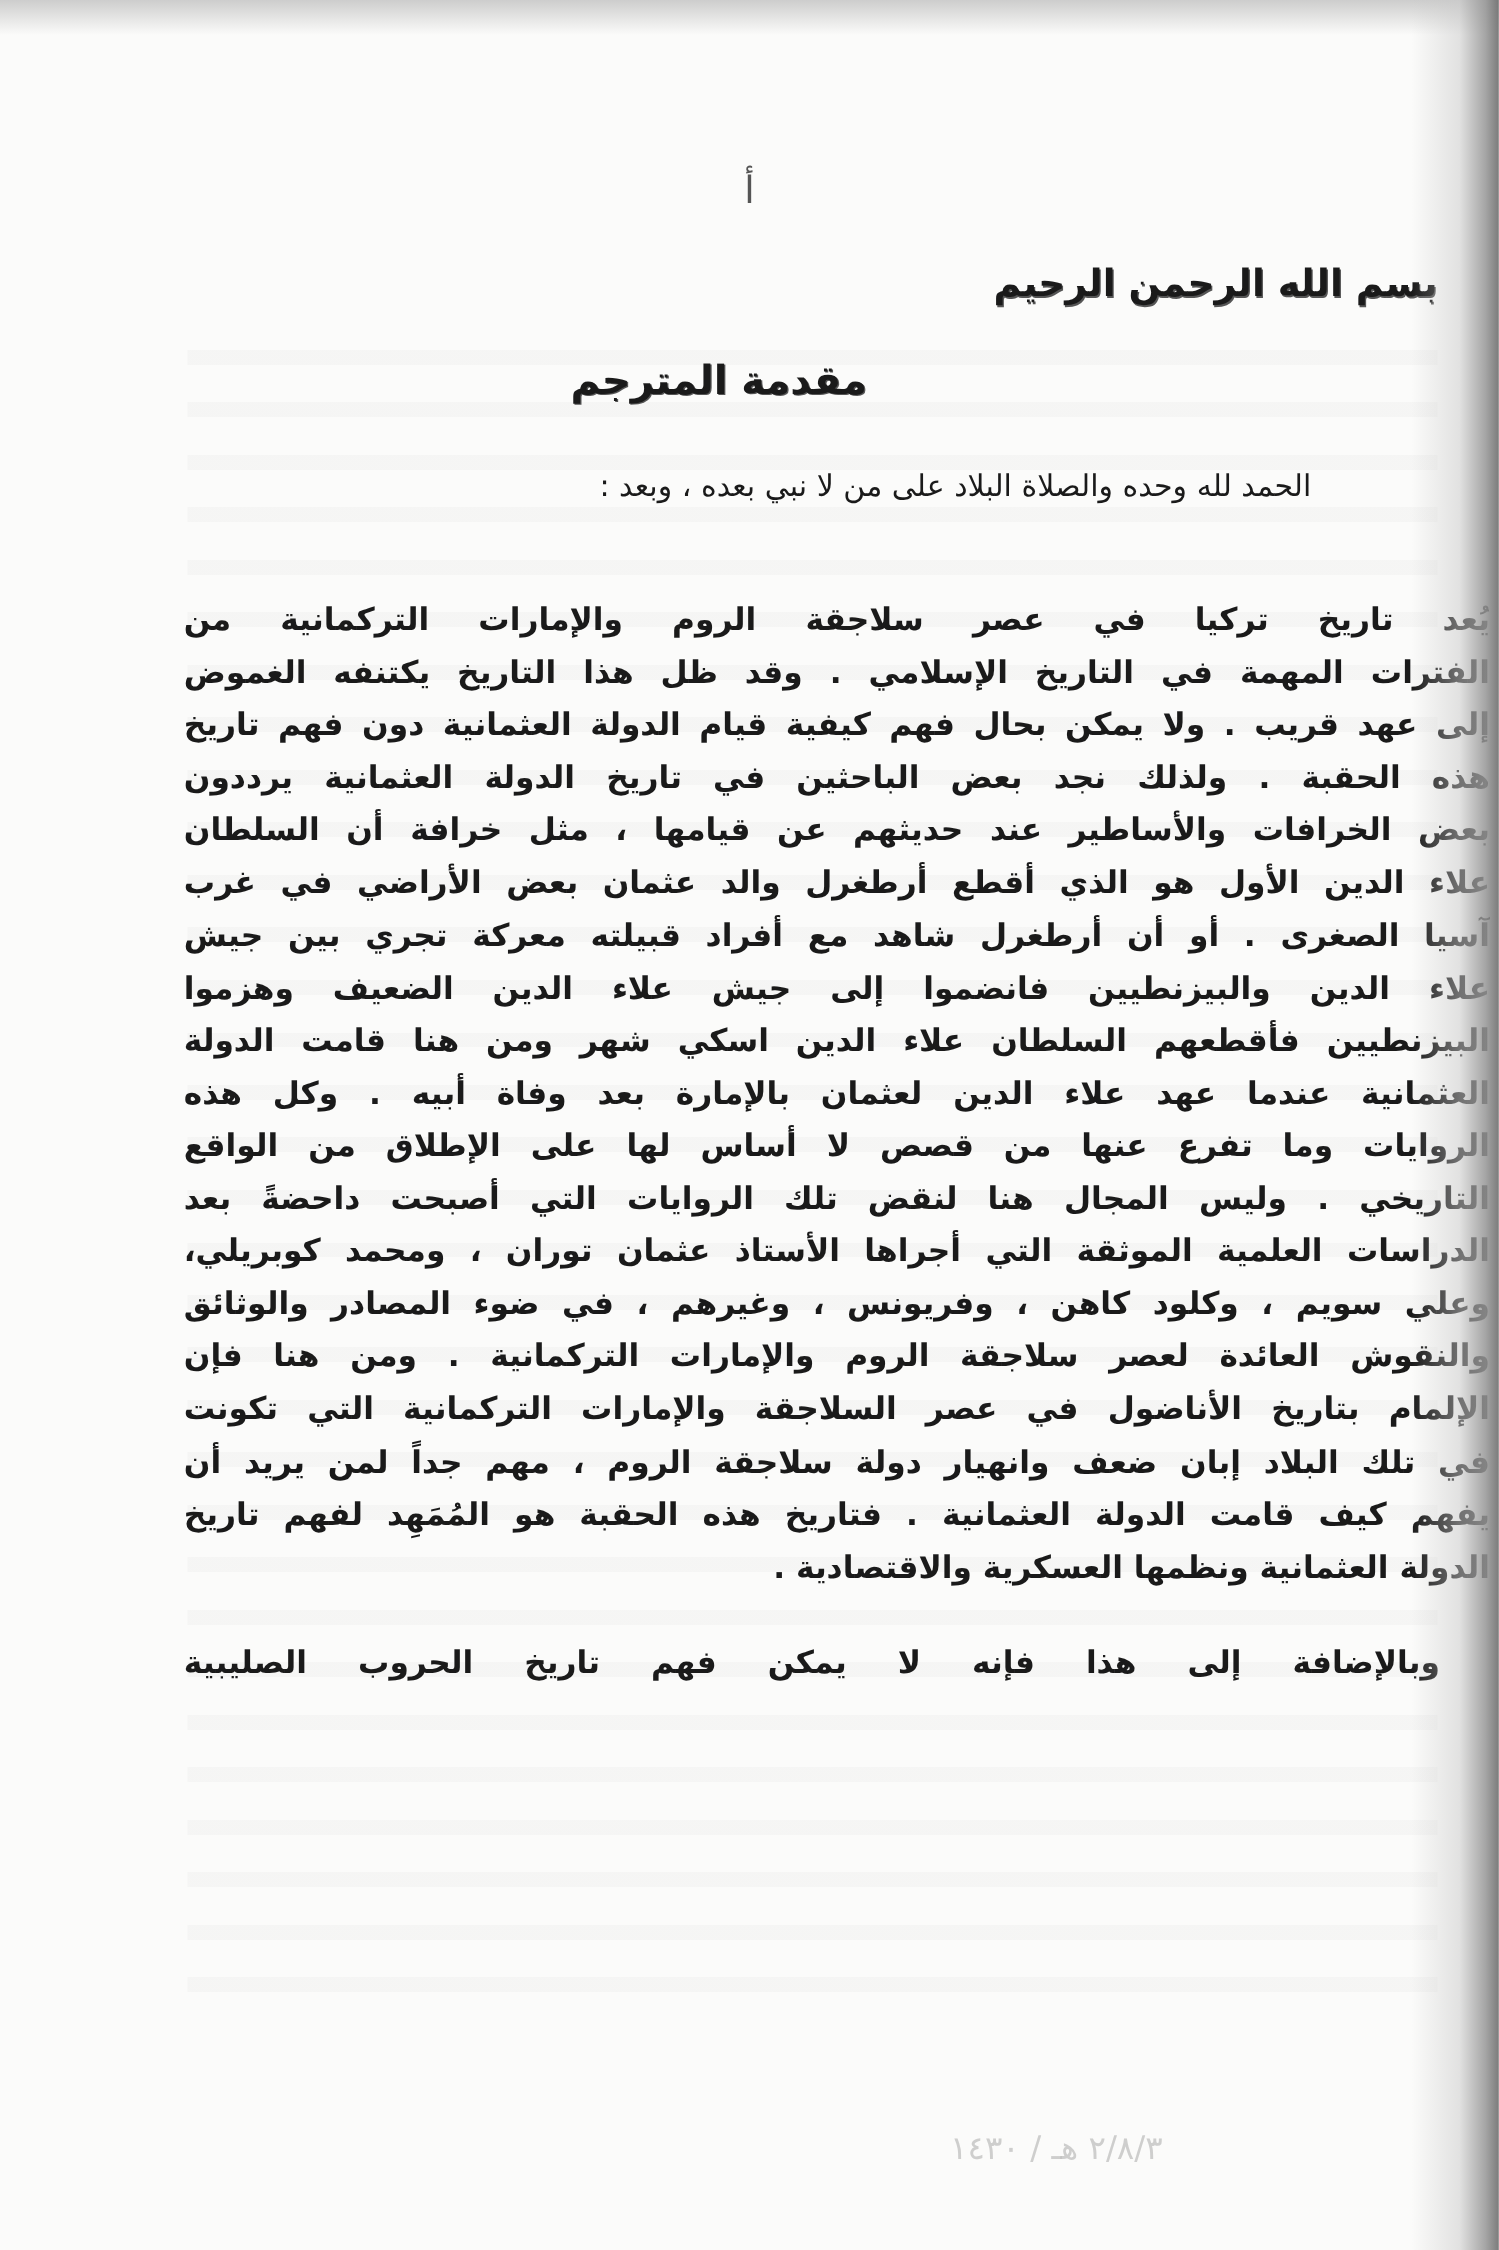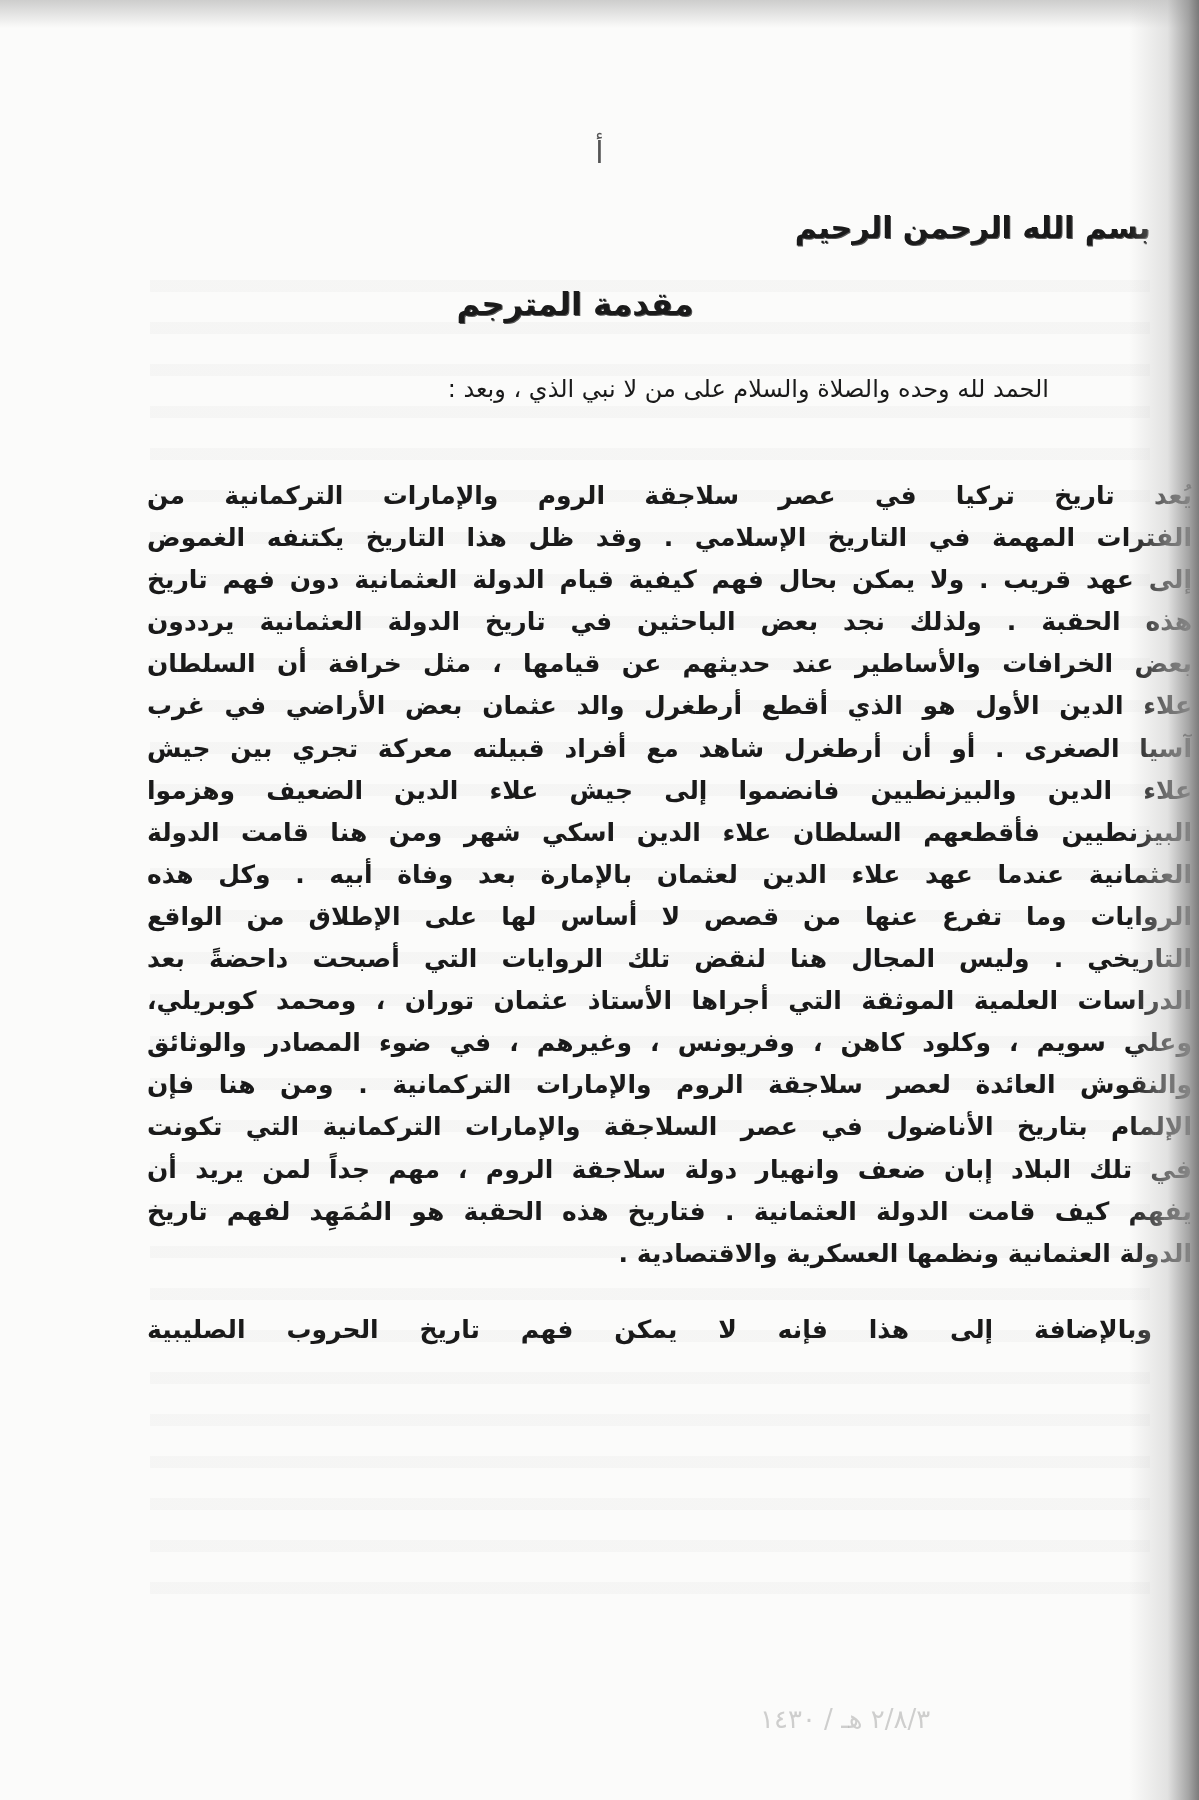--- a/index.html
+++ b/index.html
@@ -59,21 +59,21 @@
 </style>
 </head>
 <body>
 
 <div class="page-shade-top"></div>
 <div class="bleed-lines"></div>
 
 <div class="page-letter">أ</div>
 <div class="basmala">بسم الله الرحمن الرحيم</div>
 <div class="heading">مقدمة المترجم</div>
-<div class="opening">الحمد لله وحده والصلاة والسلام على من لا نبي الذي ، وبعد :</div>
+<div class="opening">الحمد لله وحده والصلاة البلاد على من لا نبي بعده ، وبعد :</div>
 
 <div class="body-text" id="para1">
     <span class="body-line">يُعد تاريخ تركيا في عصر سلاجقة الروم والإمارات التركمانية من</span>
     <span class="body-line">الفترات المهمة في التاريخ الإسلامي . وقد ظل هذا التاريخ يكتنفه الغموض</span>
     <span class="body-line">إلى عهد قريب . ولا يمكن بحال فهم كيفية قيام الدولة العثمانية دون فهم تاريخ</span>
     <span class="body-line">هذه الحقبة . ولذلك نجد بعض الباحثين في تاريخ الدولة العثمانية يرددون</span>
     <span class="body-line">بعض الخرافات والأساطير عند حديثهم عن قيامها ، مثل خرافة أن السلطان</span>
     <span class="body-line">علاء الدين الأول هو الذي أقطع أرطغرل والد عثمان بعض الأراضي في غرب</span>
     <span class="body-line">آسيا الصغرى . أو أن أرطغرل شاهد مع أفراد قبيلته معركة تجري بين جيش</span>
     <span class="body-line">علاء الدين والبيزنطيين فانضموا إلى جيش علاء الدين الضعيف وهزموا</span>

